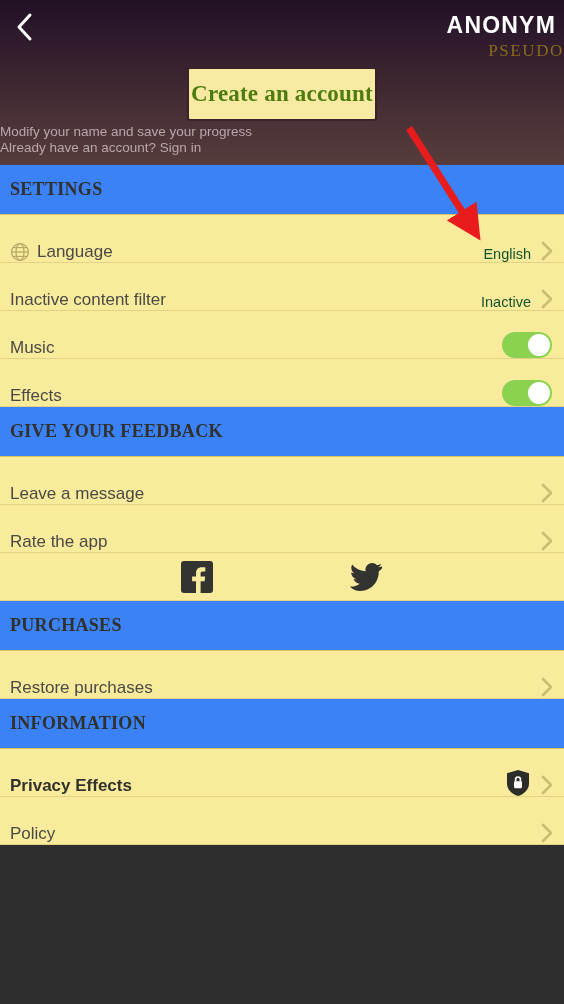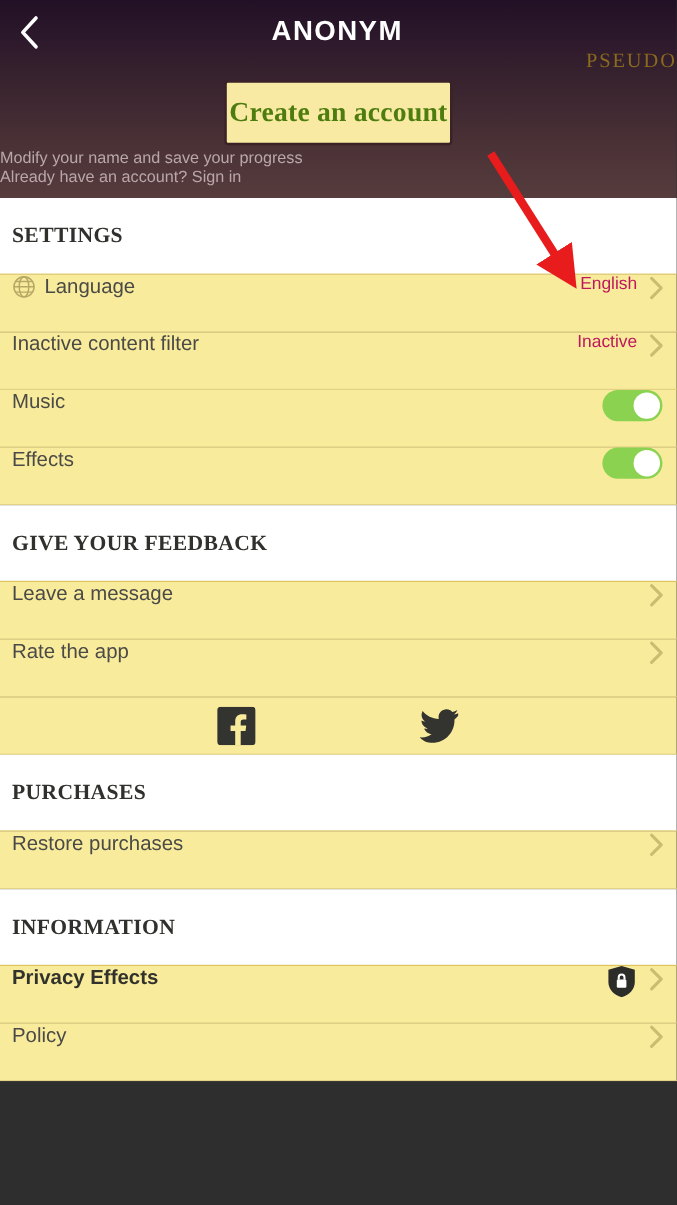--- a/index.html
+++ b/index.html
@@ -20,22 +20,22 @@
     overflow:hidden;
   }
   .back-chevron {
     position:absolute; left:8px; top:10px;
     width:34px; height:34px;
     display:flex; align-items:center; justify-content:center;
     cursor:pointer;
   }
   .back-chevron svg { display:block; }
   .app-title {
-    position:absolute; top:12px; left:0; right:2px;
-    text-align:center;
+    position:absolute; top:12px; left:0; right:8px;
+    text-align:right;
     color:#ffffff;
     font-size:23px;
     font-weight:bold;
     letter-spacing:1.2px;
   }
   .pseudo {
     position:absolute; top:41px; left:0; right:0;
     text-align:right;
     color:#8a6a1e;
     font-family:"Liberation Serif", serif;
@@ -64,52 +64,52 @@
     text-align:left;
     color:#b9a7ab;
     font-size:13.5px;
   }
   .sub-line.l1 { top:124px; }
   .sub-line.l2 { top:140px; }
   .sub-line.l2 .signin { cursor:pointer; }
 
   
   .section-head {
-    background:#ffffff;
+    background:#3b82f6;
     padding:0 10px;
     display:flex; align-items:center;
-    height:64px;
+    height:50px;
     border-bottom:1px solid #ddc35a;
   }
   .section-head span {
     font-family:"Liberation Serif", serif;
     font-weight:bold;
     font-size:18px;
     color:#30302c;
     letter-spacing:0.3px;
   }
   .row {
     background:#f9eb9c;
     height:48px;
-    display:flex; align-items:flex-start;
+    display:flex; align-items:flex-end;
     padding:0 10px;
     border-bottom:1px solid #e3d184;
     cursor:pointer;
   }
   .row .label {
     font-size:17px;
     color:#4a4a46;
     flex:1;
     display:flex; align-items:center;
     gap:7px;
   }
   .row .label.bold { font-weight:bold; color:#32322c; }
   .row .value {
     font-size:14.5px;
-    color:#be185d;
+    color:#14532d;
     margin-right:9px;
   }
   .chev {
     width:14px; height:22px;
     flex:0 0 auto;
     display:flex; align-items:center; justify-content:center;
   }
 
   
   .toggle {

